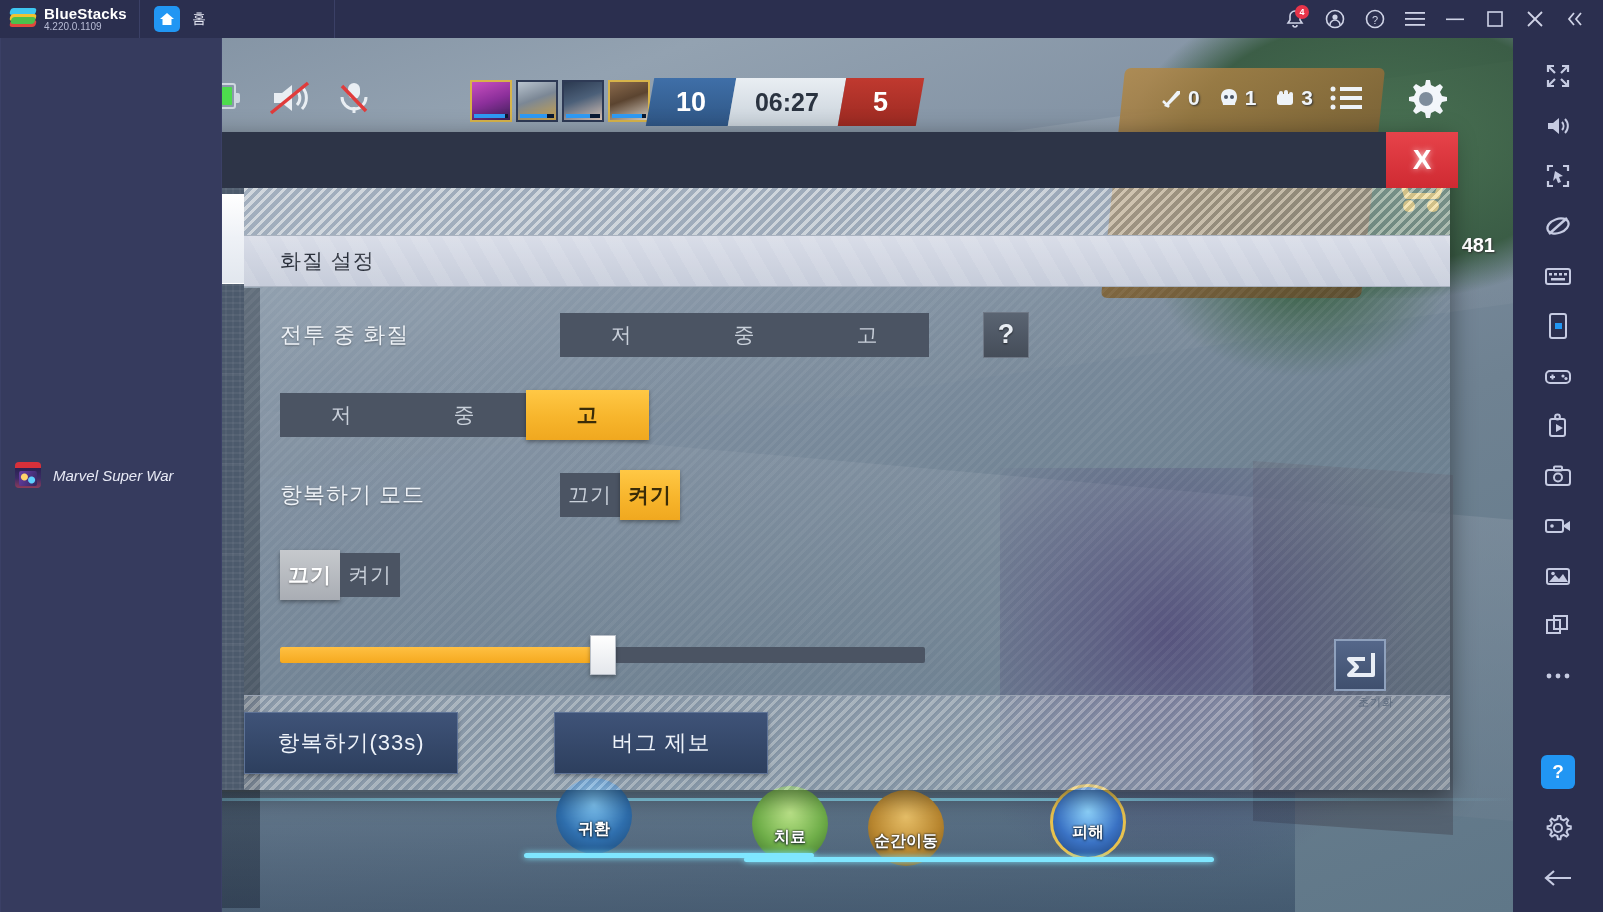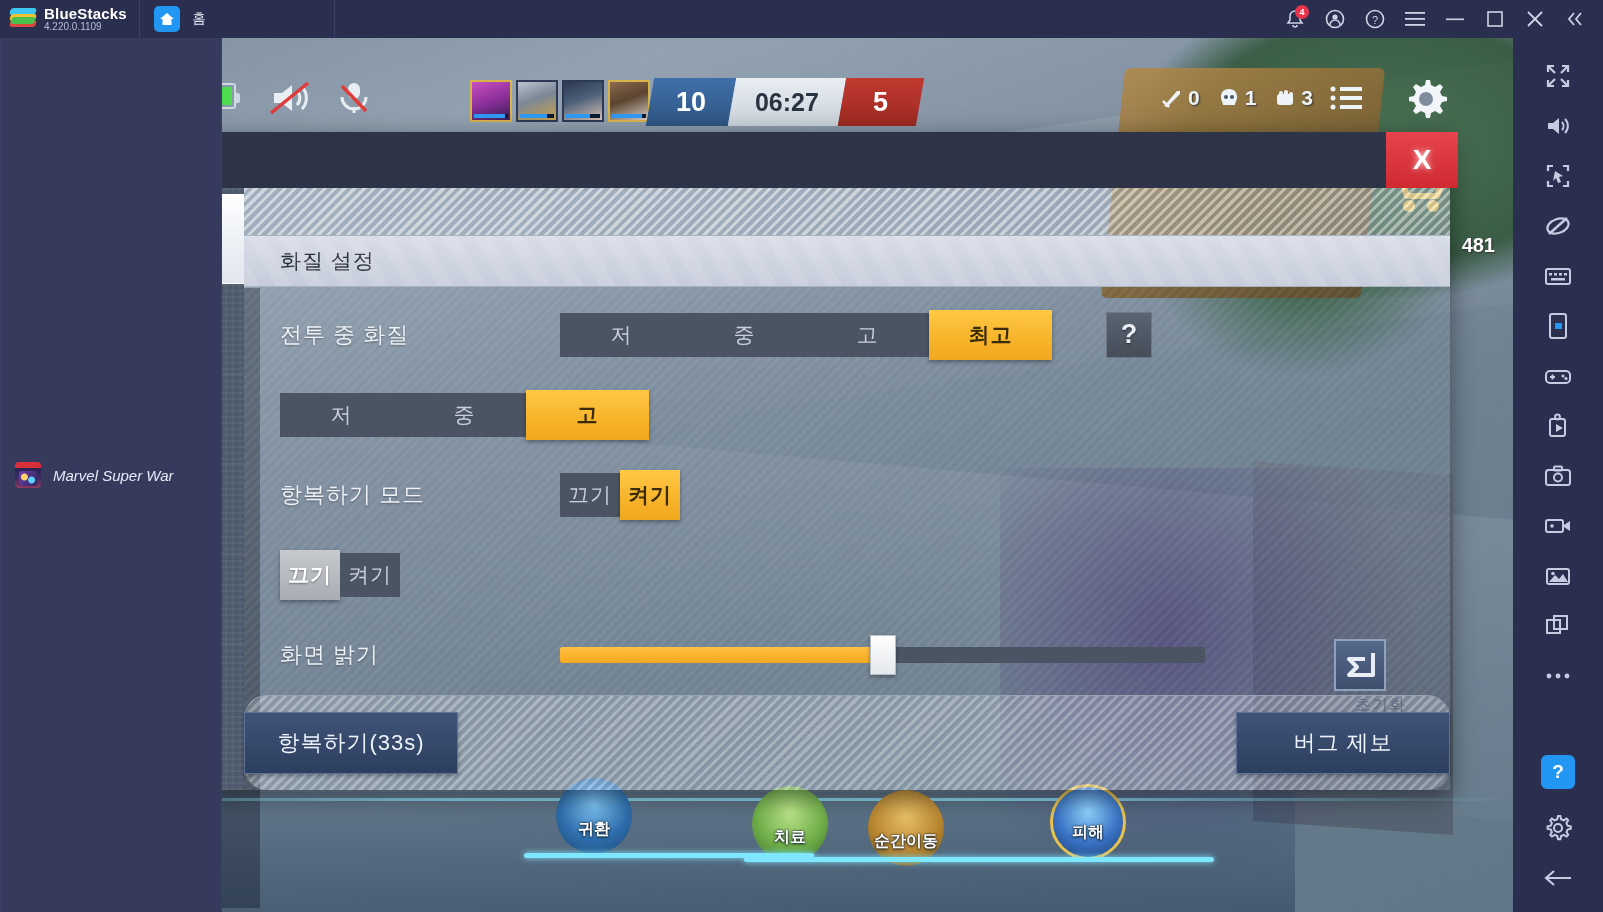--- a/index.html
+++ b/index.html
@@ -341,30 +341,29 @@
     position:absolute; top:-12px; width:26px; height:40px;
     background:linear-gradient(180deg,#ffffff,#e4e7ec); border:1px solid #b9bfc8;
     box-shadow:0 2px 4px rgba(0,0,0,.35);
   }
   .reset-btn {
     position:absolute; right:64px; top:-8px; width:52px; height:52px;
     background: linear-gradient(180deg,#55678a,#3f4f6e); border:2px solid #8fa1bd;
     display:flex; align-items:center; justify-content:center;
   }
   .reset-label {
-    position:absolute; right:44px; top:48px; color:#5c6a7d; font-size:16px; letter-spacing:1px;margin-left:16px;
+    position:absolute; right:56px; top:48px; color:#5c6a7d; font-size:11px; letter-spacing:1px;margin-left:16px;
   }
 
   .footer {
     height:104px;
     background: linear-gradient(180deg,#cfd6e0,#c3cbd7);
     background-image: repeating-linear-gradient(135deg, rgba(255,255,255,.4) 0 3px, rgba(175,185,200,.35) 3px 7px);
-    display:flex; align-items:center; justify-content:space-between; gap:120px;
+    display:flex; align-items:center; justify-content:flex-start; gap:96px;
     border-top:1px solid #9aa3b2;
-    border-radius:23px;
   }
   .fbtn {
     width:214px; height:62px;
     background: linear-gradient(180deg,#3f5378 0%, #36496b 50%, #2d3f5e 100%);
     border:1px solid #5d7296;
     display:flex; align-items:center; justify-content:center;
     color:#eef3fa; font-size:22px; letter-spacing:1px;
     box-shadow: 0 2px 4px rgba(0,0,0,.3);
   }
 
@@ -586,21 +585,20 @@
         </div>
 
         <div class="rows">
 
           <div class="srow">
             <div class="srow-label">전투 중 화질</div>
             <div class="seg wide">
               <div class="opt">저</div>
               <div class="opt">중</div>
               <div class="opt">고</div>
-              <div class="opt sel">최고</div>
             </div>
             <div class="help-btn">?</div>
           </div>
 
           <div class="srow">
             <div class="seg wide">
               <div class="opt">저</div>
               <div class="opt">중</div>
               <div class="opt sel">고</div>
             </div>
@@ -615,21 +613,20 @@
           </div>
 
           <div class="srow">
             <div class="seg narrow">
               <div class="opt selgrey">끄기</div>
               <div class="opt">켜기</div>
             </div>
           </div>
 
           <div class="srow">
-            <div class="srow-label">화면 밝기</div>
             <div class="slider-wrap">
               <div class="slider">
                 <div class="fill" style="width:50%"></div>
                 <div class="knob" style="left:calc(50% - 13px)"></div>
               </div>
               <div class="reset-btn">
                 <svg width="34" height="32" viewBox="0 0 34 32">
                   <path d="M30 4 v22 H6 l8-8 -8-8 h16" fill="none" stroke="#e9eef6" stroke-width="4" stroke-linejoin="round"></path>
                 </svg>
               </div>

